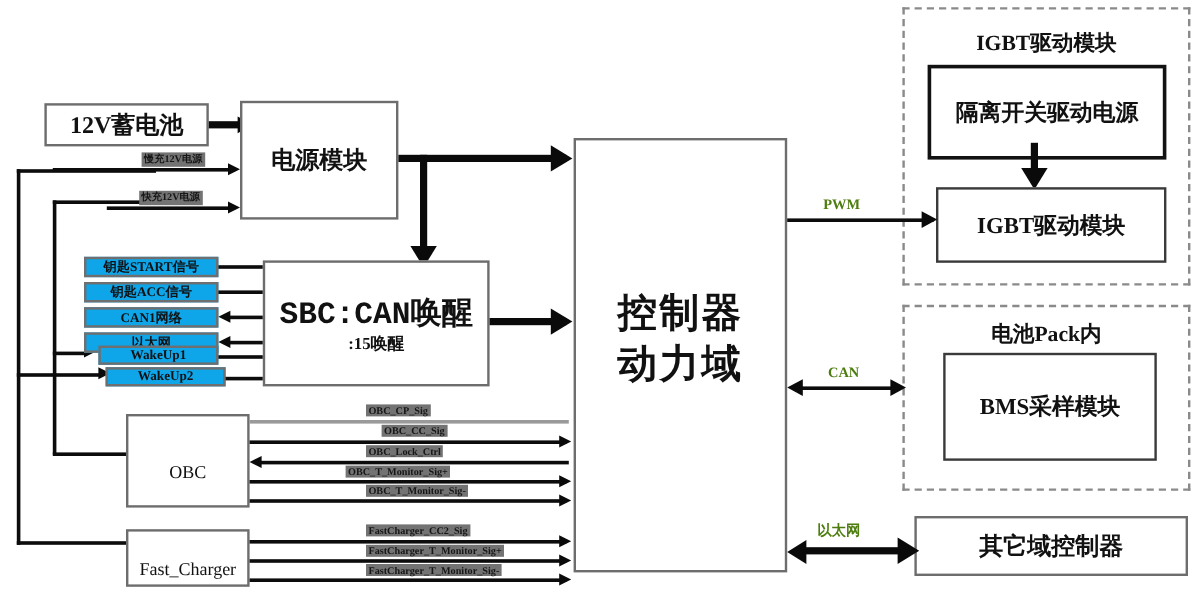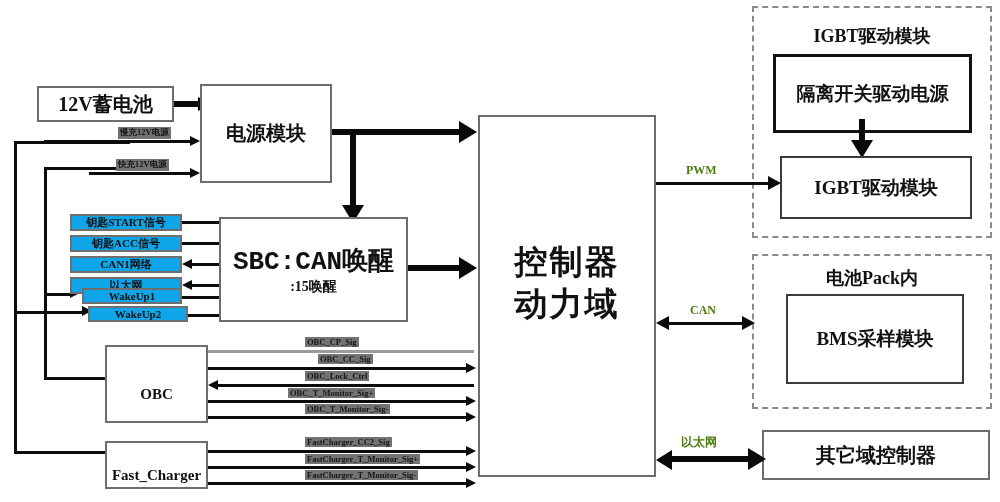--- a/index.html
+++ b/index.html
@@ -8,21 +8,21 @@
 
   .box{position:absolute;box-sizing:border-box;background:#fff;
        display:flex;align-items:center;justify-content:center;text-align:center;}
   .solid-thin{border:2px solid #6d6d6d;}
   .solid-mid{border:2.5px solid #3a3a3a;}
   .solid-thick{border:3px solid #121212;}
   .dashed{border:2px dashed #8a8a8a;background:transparent;}
 
   .t-big{font-size:33px;font-weight:700;letter-spacing:2px;color:#111;line-height:1.28;}
   .t-mid{font-size:20px;font-weight:700;color:#111;}
-  .t-sm{font-size:15px;font-weight:700;color:#111;margin-top:20px;}
+  .t-sm{font-size:15px;font-weight:400;color:#111;margin-top:20px;}
   .t-xs{font-size:11px;font-weight:700;color:#111;}
   .t-lbl{font-size:12px;font-weight:700;color:#4d7c0f;}
 
   .lbl{position:absolute;white-space:nowrap;}
   .title-in-dash{position:absolute;width:100%;text-align:center;font-size:18px;font-weight:700;color:#111;}
 
   
   .ln{position:absolute;background:#0c0c0c;}
   .ln.h{height:3px;}
   .ln.v{width:3px;}

